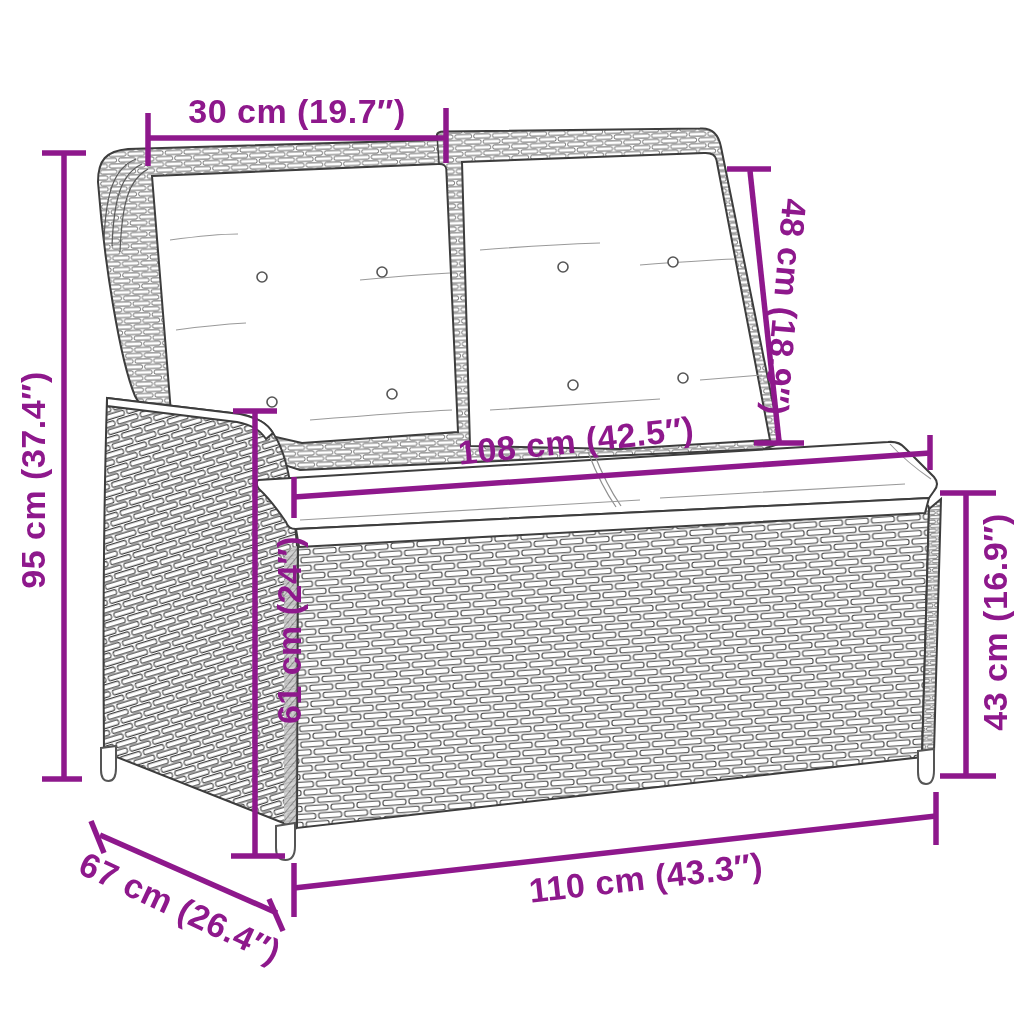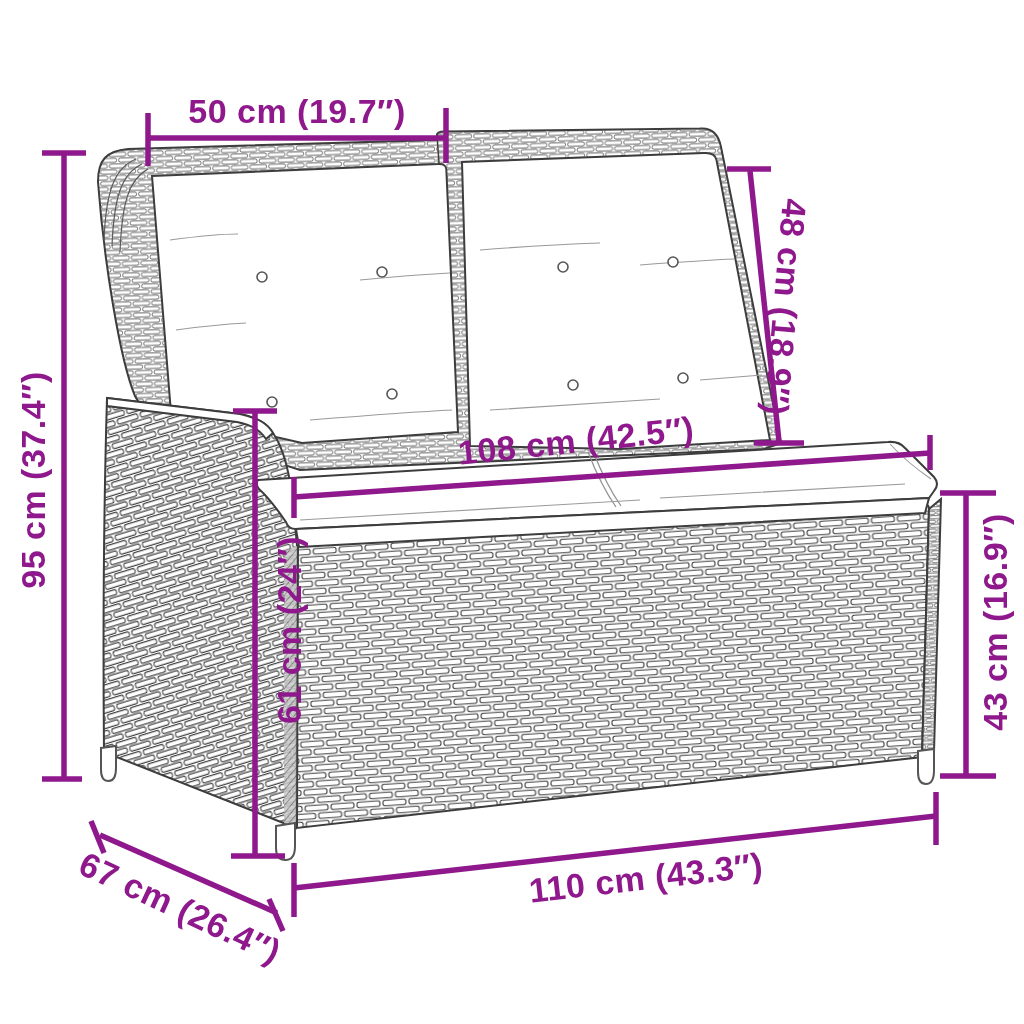--- a/index.html
+++ b/index.html
@@ -147,21 +147,21 @@
           <path d="M269,899 L283,931"></path>
     </g>
     <g>
       <path d="M294,888 L936,816"></path>
           <path d="M294,863 V917"></path>
           <path d="M936,792 V845"></path>
     </g>
   </g>
 </svg>
 
-<div class="dim-label" style="left:297px;top:111px;--r:0deg;">50 cm (19.7″)</div>
+<div class="dim-label" style="left:297px;top:111px;--r:0deg;">30 cm (19.7″)</div>
 <div class="dim-label" style="left:33px;top:480px;--r:-90deg;">95 cm (37.4″)</div>
 <div class="dim-label" style="left:785px;top:307px;--r:95deg;">48 cm (18.9″)</div>
 <div class="dim-label" style="left:576px;top:441px;--r:-6deg;">108 cm (42.5″)</div>
 <div class="dim-label" style="left:289px;top:630px;--r:-90deg;">61 cm (24″)</div>
 <div class="dim-label" style="left:995px;top:622px;--r:-90deg;">43 cm (16.9″)</div>
 <div class="dim-label" style="left:180px;top:908px;--r:25deg;">67 cm (26.4″)</div>
 <div class="dim-label" style="left:646px;top:878px;--r:-6.5deg;">110 cm (43.3″)</div>
 
 </div>
 

